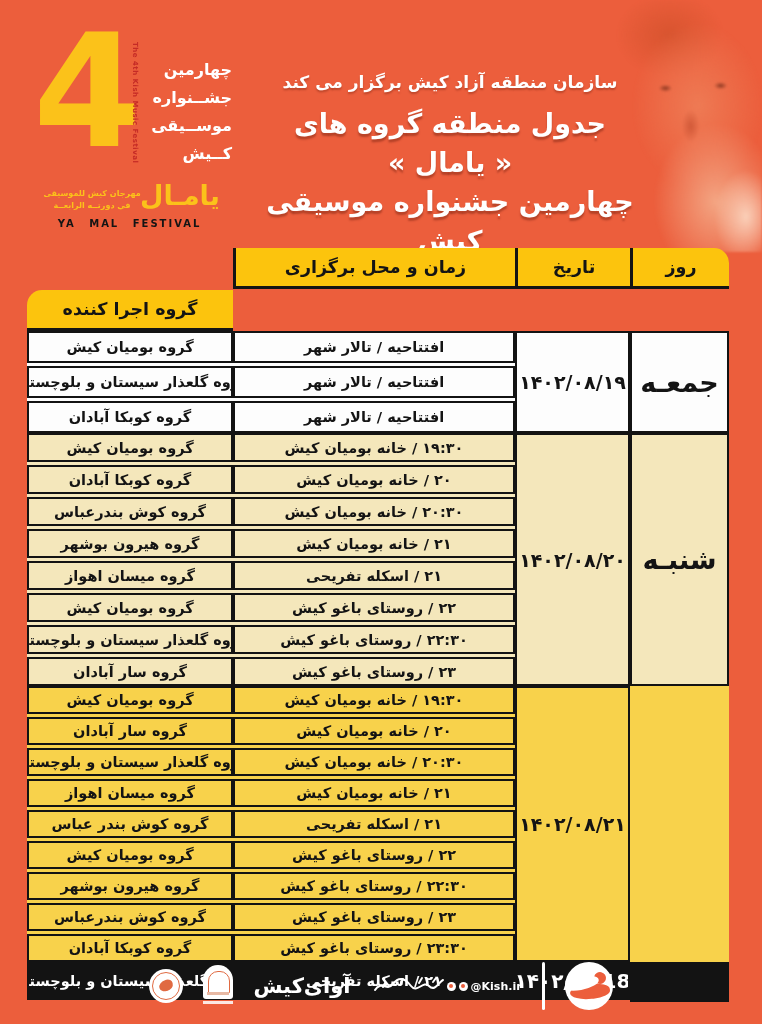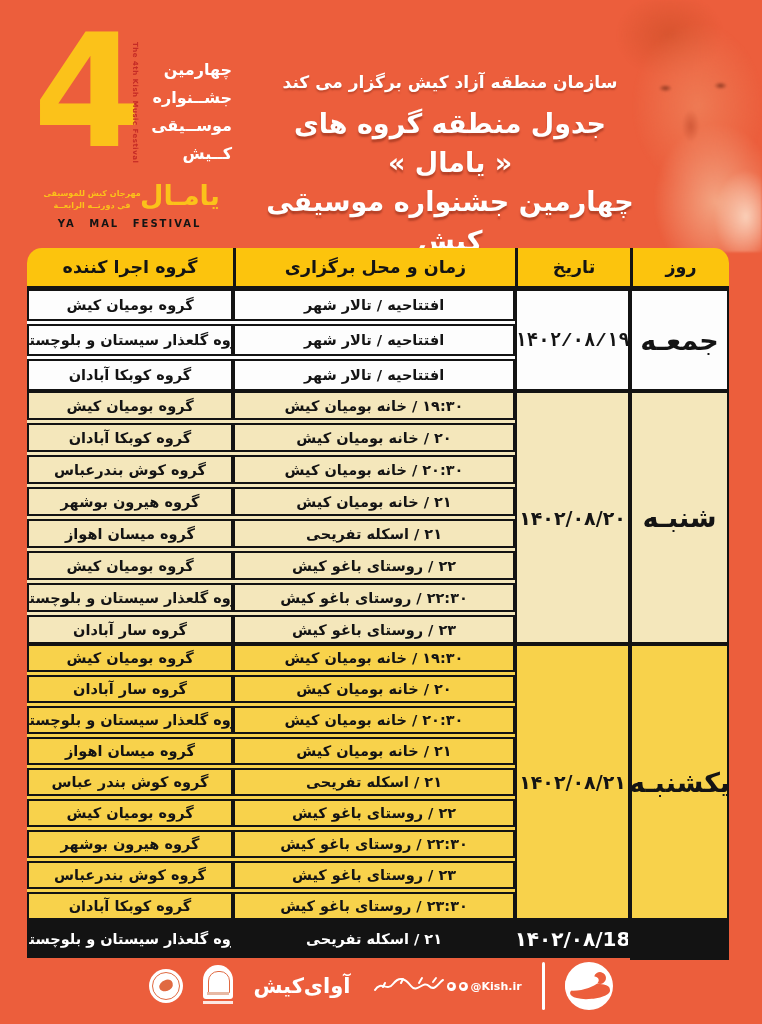--- a/index.html
+++ b/index.html
@@ -60,21 +60,21 @@
     text-shadow:0 3px 2px rgba(80,15,0,.35);
   }
   
   .table{position:absolute;left:27px;top:248px;width:702px;}
   .thead{display:grid;grid-template-columns:206px 282px 115px 99px;direction:ltr;}
   .th{
     background:#fcc40d;height:38px;display:flex;align-items:center;justify-content:center;
     direction:rtl;font-weight:bold;font-size:17.5px;color:#141414;
     border-bottom:3px solid #141414;border-left:3px solid #141414;
   }
-  .th:first-child{border-left:none;border-top-left-radius:15px;}
+  .th:first-child{border-left:none;border-top-left-radius:15px;margin-top:42px;}
   .th:last-child{border-top-right-radius:15px;}
   .section{
     display:grid;grid-template-columns:206px 282px 115px 99px;direction:ltr;
     gap:3px 0;background:var(--sb);color:#141414;grid-auto-rows:var(--rh);
   }
   .theme-white{--sb:#fdfdfd;--rh:32px;}
   .theme-cream{--sb:#f4e7bb;--rh:29px;}
   .theme-gold{--sb:#f8d24b;--rh:28px;}
   .theme-black{--sb:#131313;--rh:38px;color:#ffffff;}
   .cell{
@@ -176,21 +176,21 @@
       <div class="th">روز</div>
     </div>
     <div>
         <div class="section theme-white">
           <div class="cell" style="grid-area: 1 / 1;">گروه بومیان کیش</div>
           <div class="cell" style="grid-area: 1 / 2;">افتتاحیه / تالار شهر</div>
           <div class="cell" style="grid-area: 2 / 1;">گروه گلعذار سیستان و بلوچستان</div>
           <div class="cell" style="grid-area: 2 / 2;">افتتاحیه / تالار شهر</div>
           <div class="cell" style="grid-area: 3 / 1;">گروه کوبکا آبادان</div>
           <div class="cell" style="grid-area: 3 / 2;">افتتاحیه / تالار شهر</div>
-          <div class="cell datecell" style="grid-area: 1 / 3 / span 3; font-family: Liberation Mono, monospace;">۱۴۰۲/۰۸/۱۹</div>
+          <div class="cell datecell" style="grid-area: 1 / 3 / span 3;">۱۴۰۲/۰۸/۱۹</div>
           <div class="cell daycell" style="grid-area: 1 / 4 / span 3;">جمعـه</div>
         </div>
         <div class="section theme-cream">
           <div class="cell" style="grid-area: 1 / 1;">گروه بومیان کیش</div>
           <div class="cell" style="grid-area: 1 / 2;">۱۹:۳۰ / خانه بومیان کیش</div>
           <div class="cell" style="grid-area: 2 / 1;">گروه کوبکا آبادان</div>
           <div class="cell" style="grid-area: 2 / 2;">۲۰ / خانه بومیان کیش</div>
           <div class="cell" style="grid-area: 3 / 1;">گروه کوش بندرعباس</div>
           <div class="cell" style="grid-area: 3 / 2;">۲۰:۳۰ / خانه بومیان کیش</div>
           <div class="cell" style="grid-area: 4 / 1;">گروه هیرون بوشهر</div>
@@ -219,21 +219,20 @@
           <div class="cell" style="grid-area: 5 / 2;">۲۱ / اسکله تفریحی</div>
           <div class="cell" style="grid-area: 6 / 1;">گروه بومیان کیش</div>
           <div class="cell" style="grid-area: 6 / 2;">۲۲ / روستای باغو کیش</div>
           <div class="cell" style="grid-area: 7 / 1;">گروه هیرون بوشهر</div>
           <div class="cell" style="grid-area: 7 / 2;">۲۲:۳۰ / روستای باغو کیش</div>
           <div class="cell" style="grid-area: 8 / 1;">گروه کوش بندرعباس</div>
           <div class="cell" style="grid-area: 8 / 2;">۲۳ / روستای باغو کیش</div>
           <div class="cell" style="grid-area: 9 / 1;">گروه کوبکا آبادان</div>
           <div class="cell" style="grid-area: 9 / 2;">۲۳:۳۰ / روستای باغو کیش</div>
           <div class="cell datecell" style="grid-area: 1 / 3 / span 9;">۱۴۰۲/۰۸/۲۱</div>
-          <div class="cell daycell" style="grid-area: 1 / 4 / span 9;">یکشنبـه</div>
         </div>
         <div class="section theme-black">
           <div class="cell" style="grid-area: 1 / 1;">گروه گلعذار سیستان و بلوچستان</div>
           <div class="cell" style="grid-area: 1 / 2;">۲۱ / اسکله تفریحی</div>
           <div class="cell datecell" style="grid-area: 1 / 3 / span 1;">۱۴۰۲/۰۸/18</div>
           <div class="cell daycell" style="grid-area: 1 / 4 / span 1; margin-top: 36px;">دوشنبـه</div>
         </div>
       </div>
   </div>
 

